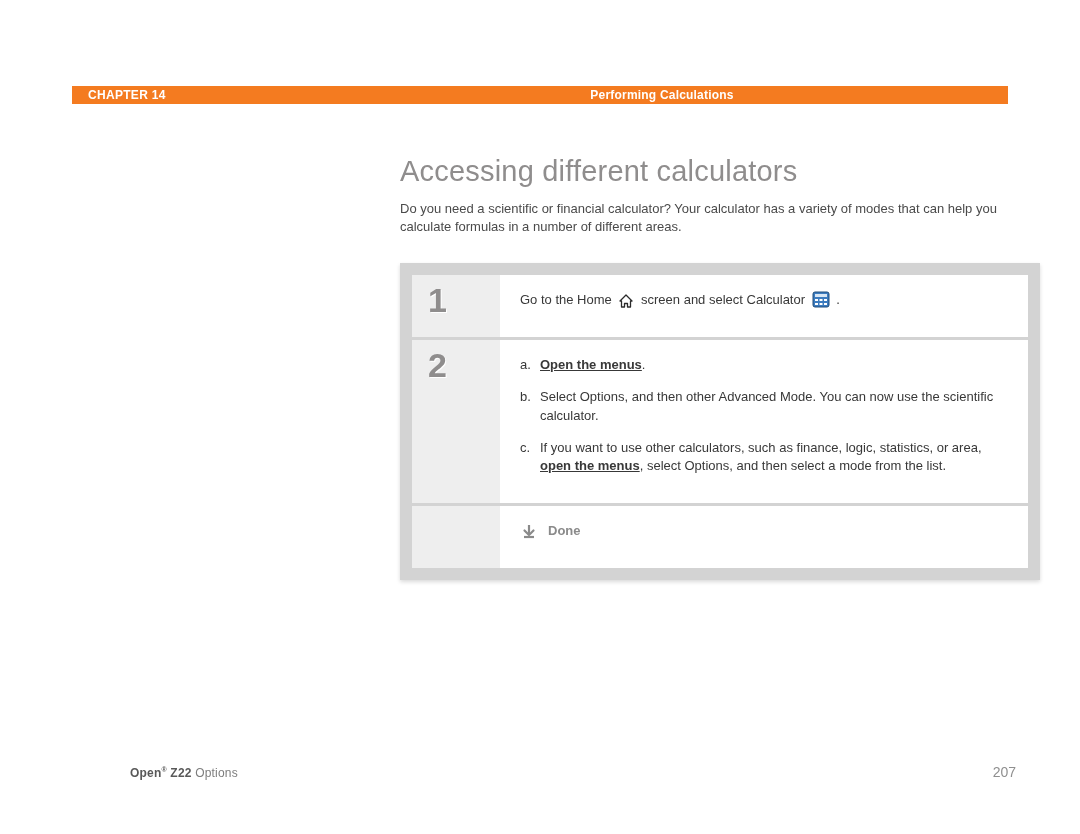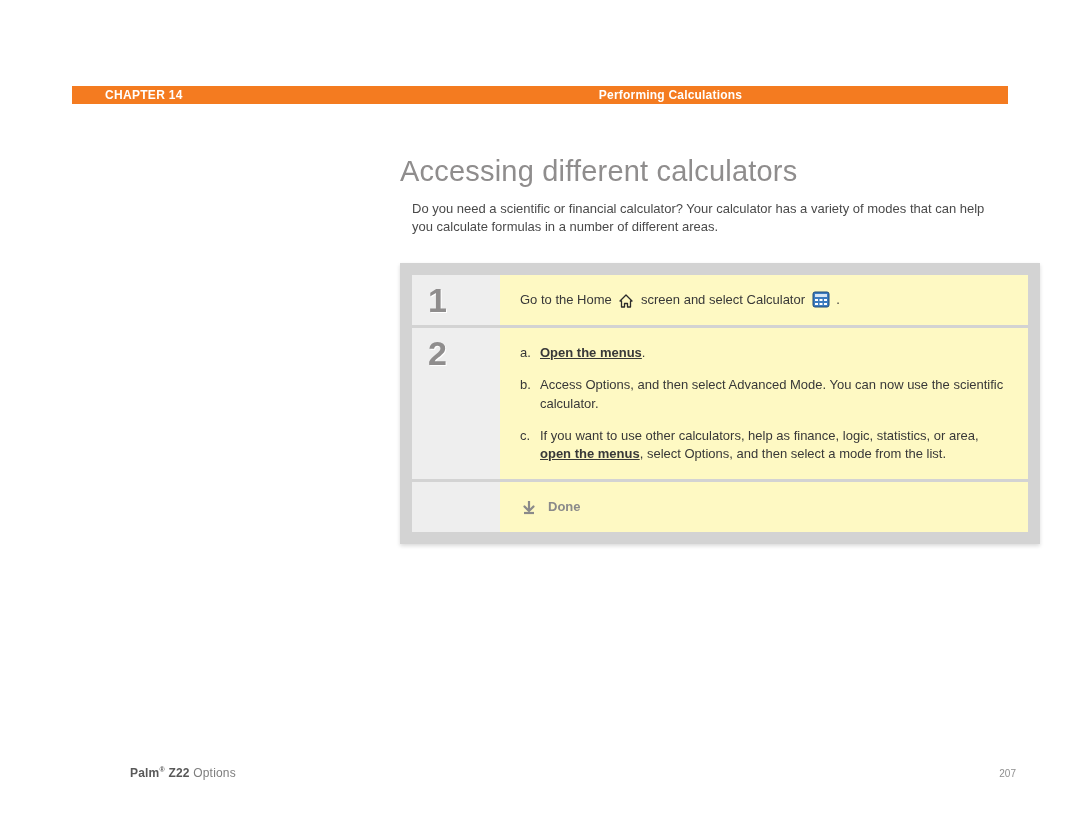--- a/index.html
+++ b/index.html
@@ -23,21 +23,21 @@
     height: 18px;
     background: #f47b20;
     display: flex;
     align-items: center;
     color: #ffffff;
     font-size: 12px;
     font-weight: 700;
   }
   .chapter-band .chapter-label {
     width: 228px;
-    padding-left: 33px;
+    padding-left: 16px;
     letter-spacing: 0.3px;
   }
   .chapter-band .chapter-title {
     flex: 1;
     letter-spacing: 0.2px;
     text-align: center;
   }
 
   
   .main {
@@ -52,21 +52,21 @@
     font-weight: 400;
     color: #8f8d8d;
     margin: 0 0 12px 0;
     letter-spacing: 0.2px;
   }
 
   .intro {
     font-size: 13px;
     line-height: 1.35;
     color: #4a4a4a;
-    margin: 0 0 28px 12px;
+    margin: 0 0 28px 0;
   }
 
   
   .steps-card {
     background: #d3d3d3;
     box-shadow: 0 2px 4px rgba(0,0,0,0.15);
     padding: 12px 12px 12px 12px;
     width: 616px;
   }
 
@@ -94,22 +94,22 @@
     font-weight: 700;
     color: #8f8d8d;
     line-height: 1;
     text-shadow: 1px 1px 0 #ffffff;
   }
   .step-num.blank {
     background: #eeeeee;
   }
   .step-body {
     flex: 1;
-    background: #fef9c3;
-    padding: 16px 20px 16px 20px;
+    background: #ffffff;
+    padding: 16px 20px 28px 20px;
     font-size: 13px;
     line-height: 1.4;
     color: #383838;
   }
 
   .step-body p { margin: 0 0 14px 0; }
   .step-body p:last-child { margin-bottom: 0; }
 
   .sub-list {
     margin: 0;
@@ -162,21 +162,21 @@
     display: flex;
     justify-content: space-between;
     align-items: baseline;
     font-size: 12px;
     color: #7d7d7d;
   }
   .footer .prod {
     letter-spacing: 0.2px;
   }
   .footer .prod b { font-weight: 700; color: #595959; }
-  .footer .page { font-size: 10px; color: #8f8f8f; }
+  .footer .page { font-size: 14px; color: #8f8f8f; }
 </style>
 </head>
 <body>
 
 <div class="chapter-band">
   <div class="chapter-label">CHAPTER 14</div>
   <div class="chapter-title">Performing Calculations</div>
 </div>
 
 <div class="main">
@@ -219,26 +219,26 @@
         <div class="step-body">
           <ul class="sub-list">
             <li>
               <span class="sub-letter">a.</span>
               <span class="sub-content">
                 <a class="bold-underline"><span>Open the menus</span></a><span>.</span>
               </span>
             </li>
             <li>
               <span class="sub-letter">b.</span>
-              <span class="sub-content">Access Options, and then select Advanced Mode. You can now use the scientific calculator.</span>
+              <span class="sub-content">Select Options, and then other Advanced Mode. You can now use the scientific calculator.</span>
             </li>
             <li>
               <span class="sub-letter">c.</span>
               <span class="sub-content">
-                <span>If you want to use other calculators, help as finance, logic, statistics, or area, </span><a class="bold-underline"><span>open the menus</span></a><span>, select Options, and then select a mode from the list.</span>
+                <span>If you want to use other calculators, such as finance, logic, statistics, or area, </span><a class="bold-underline"><span>open the menus</span></a><span>, select Options, and then select a mode from the list.</span>
               </span>
             </li>
           </ul>
         </div>
       </div>
 
       <div class="done-row">
         <div class="step-num blank"></div>
         <div class="step-body">
           <span class="done-icon">
@@ -251,16 +251,16 @@
           <span>Done</span>
         </div>
       </div>
 
     </div>
   </div>
 </div>
 
 <div class="footer">
   <div class="prod">
-    <b><span>Palm</span><sup style="font-size:7px;">®</sup><span> Z22</span></b><span> Options</span>
+    <b><span>Open</span><sup style="font-size:7px;">®</sup><span> Z22</span></b><span> Options</span>
   </div>
   <div class="page">207</div>
 </div>
 
 </body></html>

